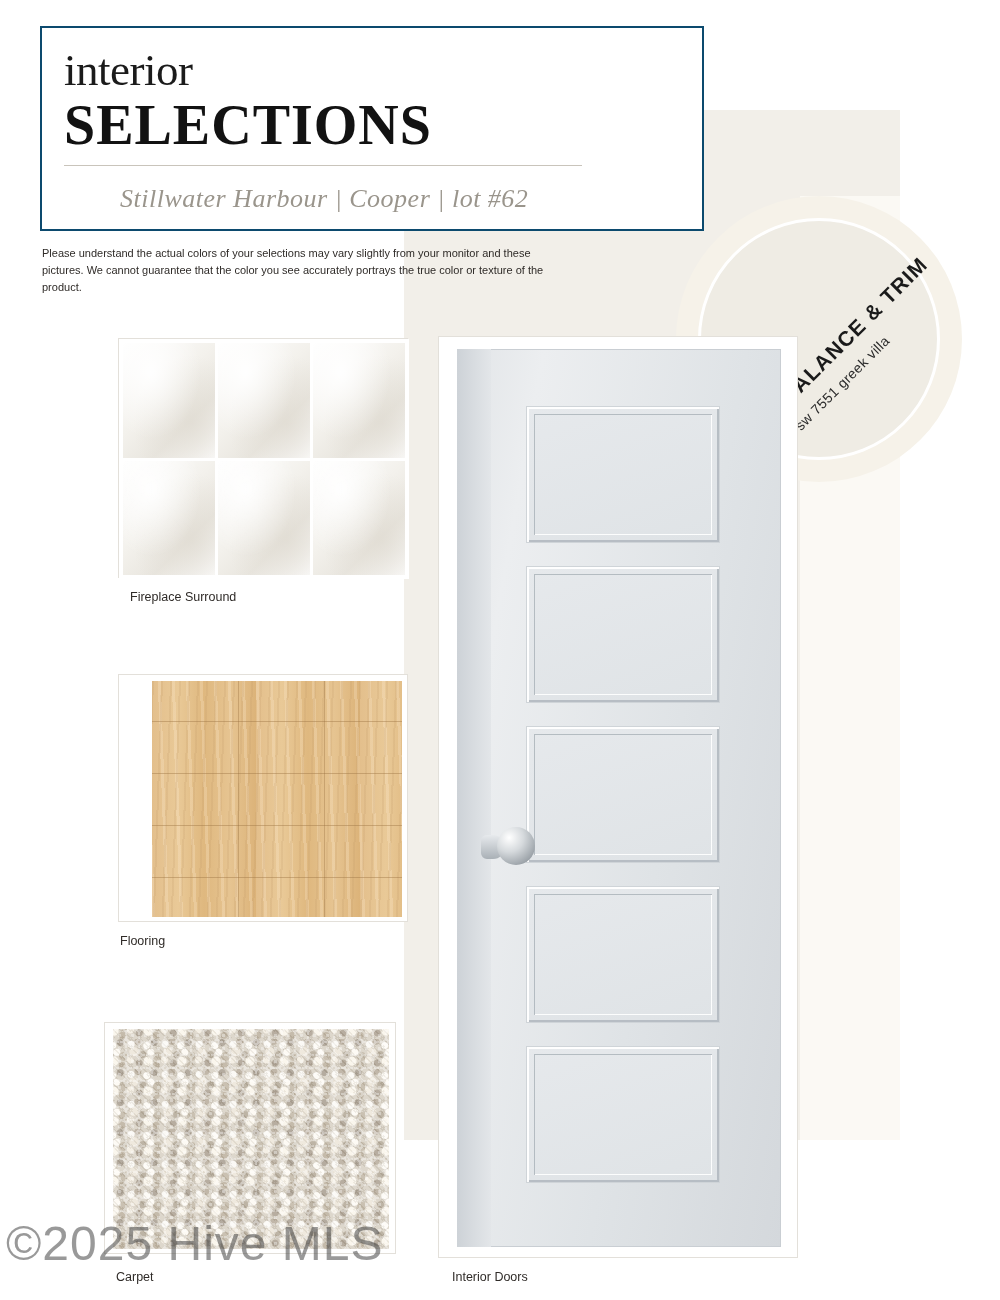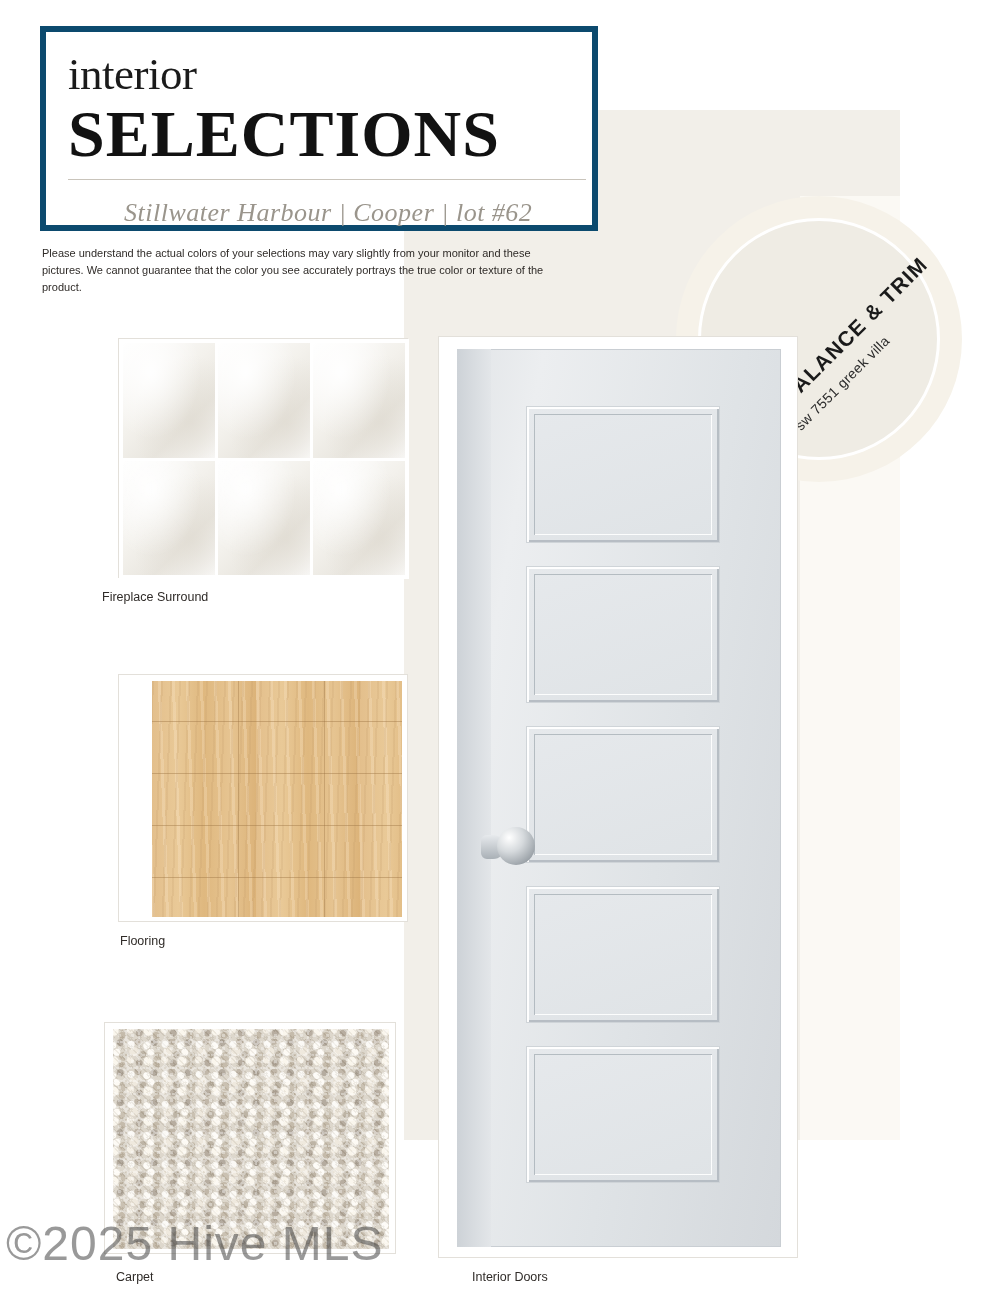--- a/index.html
+++ b/index.html
@@ -32,38 +32,38 @@
     width: 100px;
     height: 944px;
     background: #fbf9f4;
   }
 
   
   .title-box {
     position: absolute;
     left: 40px;
     top: 26px;
-    width: 558px;
+    width: 664px;
     height: 205px;
-    border: 6px solid #0c4a6e;
+    border: 2px solid #0c4a6e;
     background: #ffffff;
     box-sizing: border-box;
   }
   .title-line1 {
     font-family: "Liberation Serif", serif;
     font-size: 45px;
     letter-spacing: -0.5px;
     color: #1b1b1b;
     margin: 20px 0 0 22px;
     line-height: 1;
   }
   .title-line2 {
     font-family: "Liberation Serif", serif;
     font-weight: bold;
-    font-size: 66px;
+    font-size: 56px;
     letter-spacing: 1px;
     color: #121212;
     margin: 4px 0 0 22px;
     line-height: 1;
   }
   .title-rule {
     width: 518px;
     height: 1px;
     background: #c9c4bb;
     margin: 12px 0 0 22px;
@@ -355,21 +355,21 @@
 <div class="card" id="card-tile">
   <div class="tile-grid">
     <div class="tile"></div>
     <div class="tile"></div>
     <div class="tile"></div>
     <div class="tile"></div>
     <div class="tile"></div>
     <div class="tile"></div>
   </div>
 </div>
-<div class="caption" style="left:102px; top:590px;">Fireplace Surround</div>
+<div class="caption" style="left:130px; top:590px;">Fireplace Surround</div>
 
 <div class="card" id="card-floor">
   <div class="floor">
     <div class="floor-grain"></div>
     <div class="plank-line" style="top:40px;"></div>
     <div class="plank-line" style="top:92px;"></div>
     <div class="plank-line" style="top:144px;"></div>
     <div class="plank-line" style="top:196px;"></div>
     <div class="plank-vline" style="left:86px;"></div>
     <div class="plank-vline" style="left:172px;"></div>
@@ -389,15 +389,15 @@
     <div class="panel" id="panel-2"></div>
     <div class="panel" id="panel-3"></div>
     <div class="panel" id="panel-4"></div>
     <div class="panel" id="panel-5"></div>
     <div class="knob">
       <div class="knob-base"></div>
       <div class="knob-ball"></div>
     </div>
   </div>
 </div>
-<div class="caption" style="left:472px; top:1270px;">Interior Doors</div>
+<div class="caption" style="left:452px; top:1270px;">Interior Doors</div>
 
 <div class="watermark">©2025 Hive MLS</div>
 
 </body></html>

